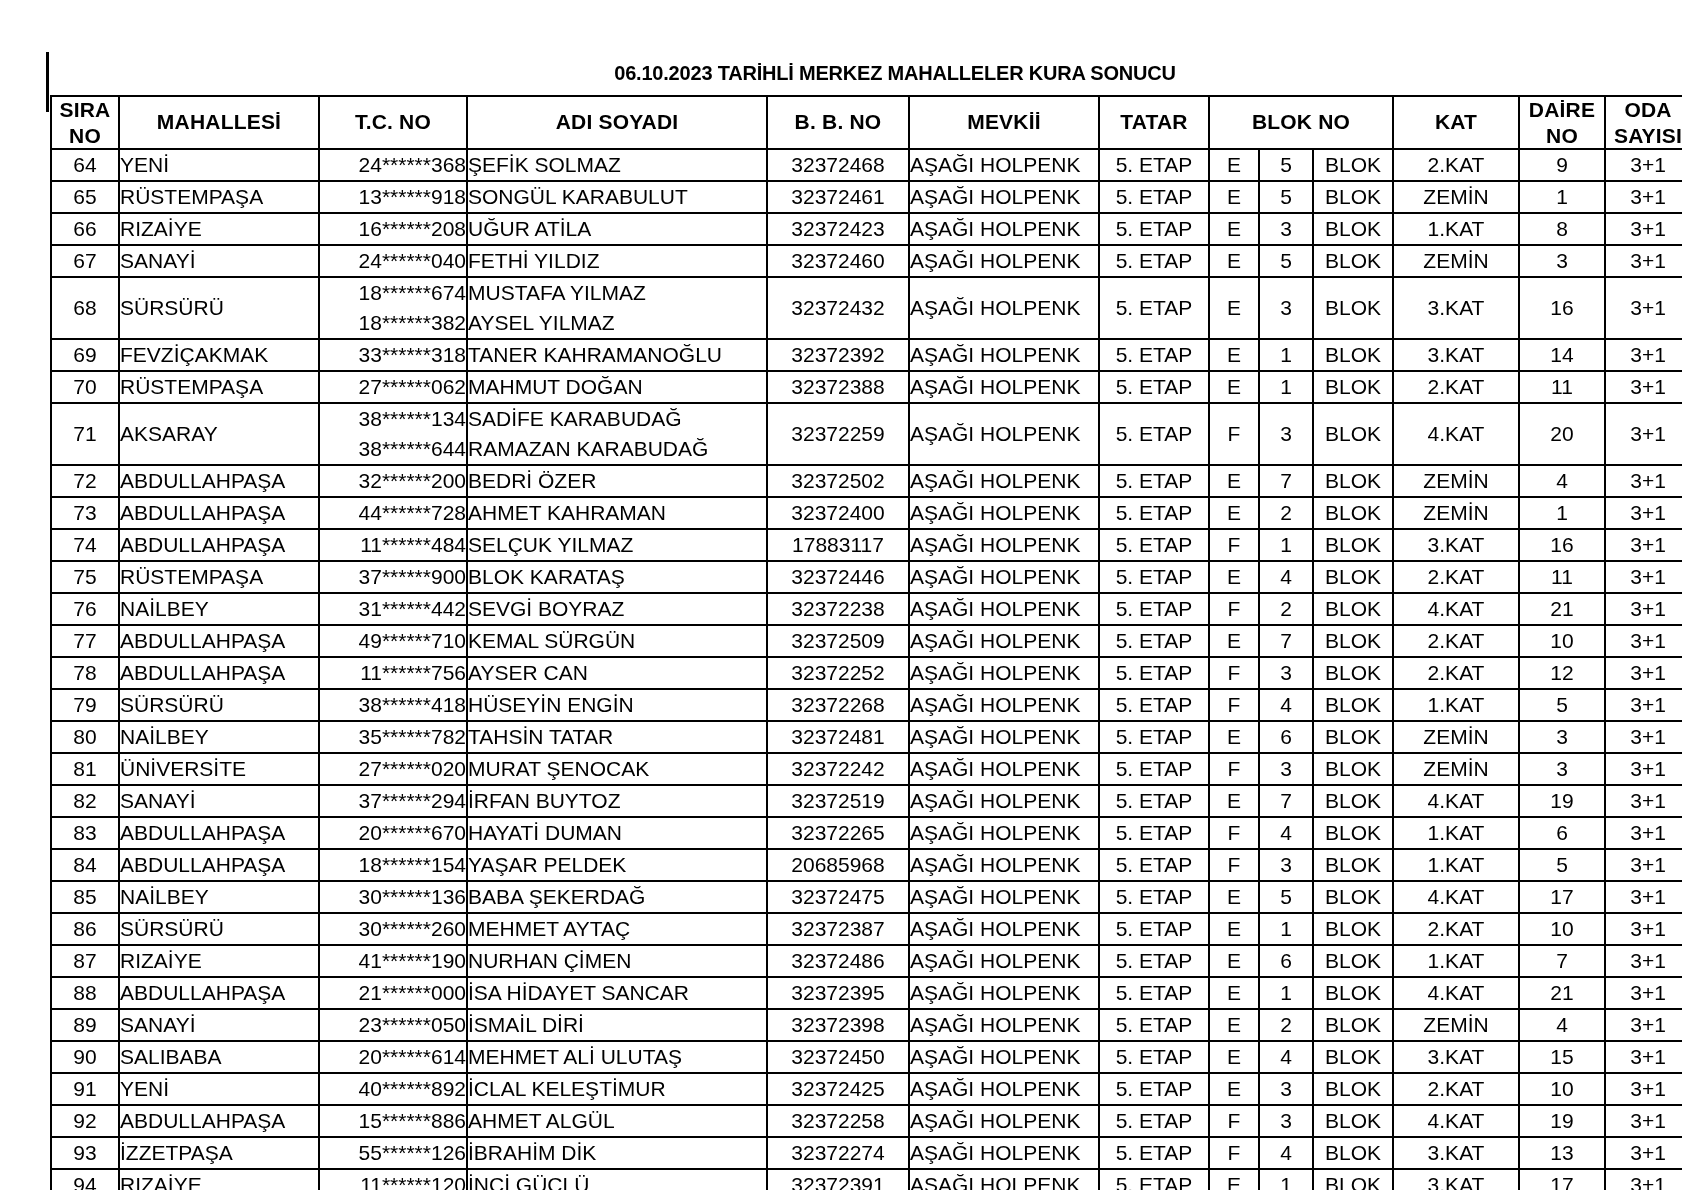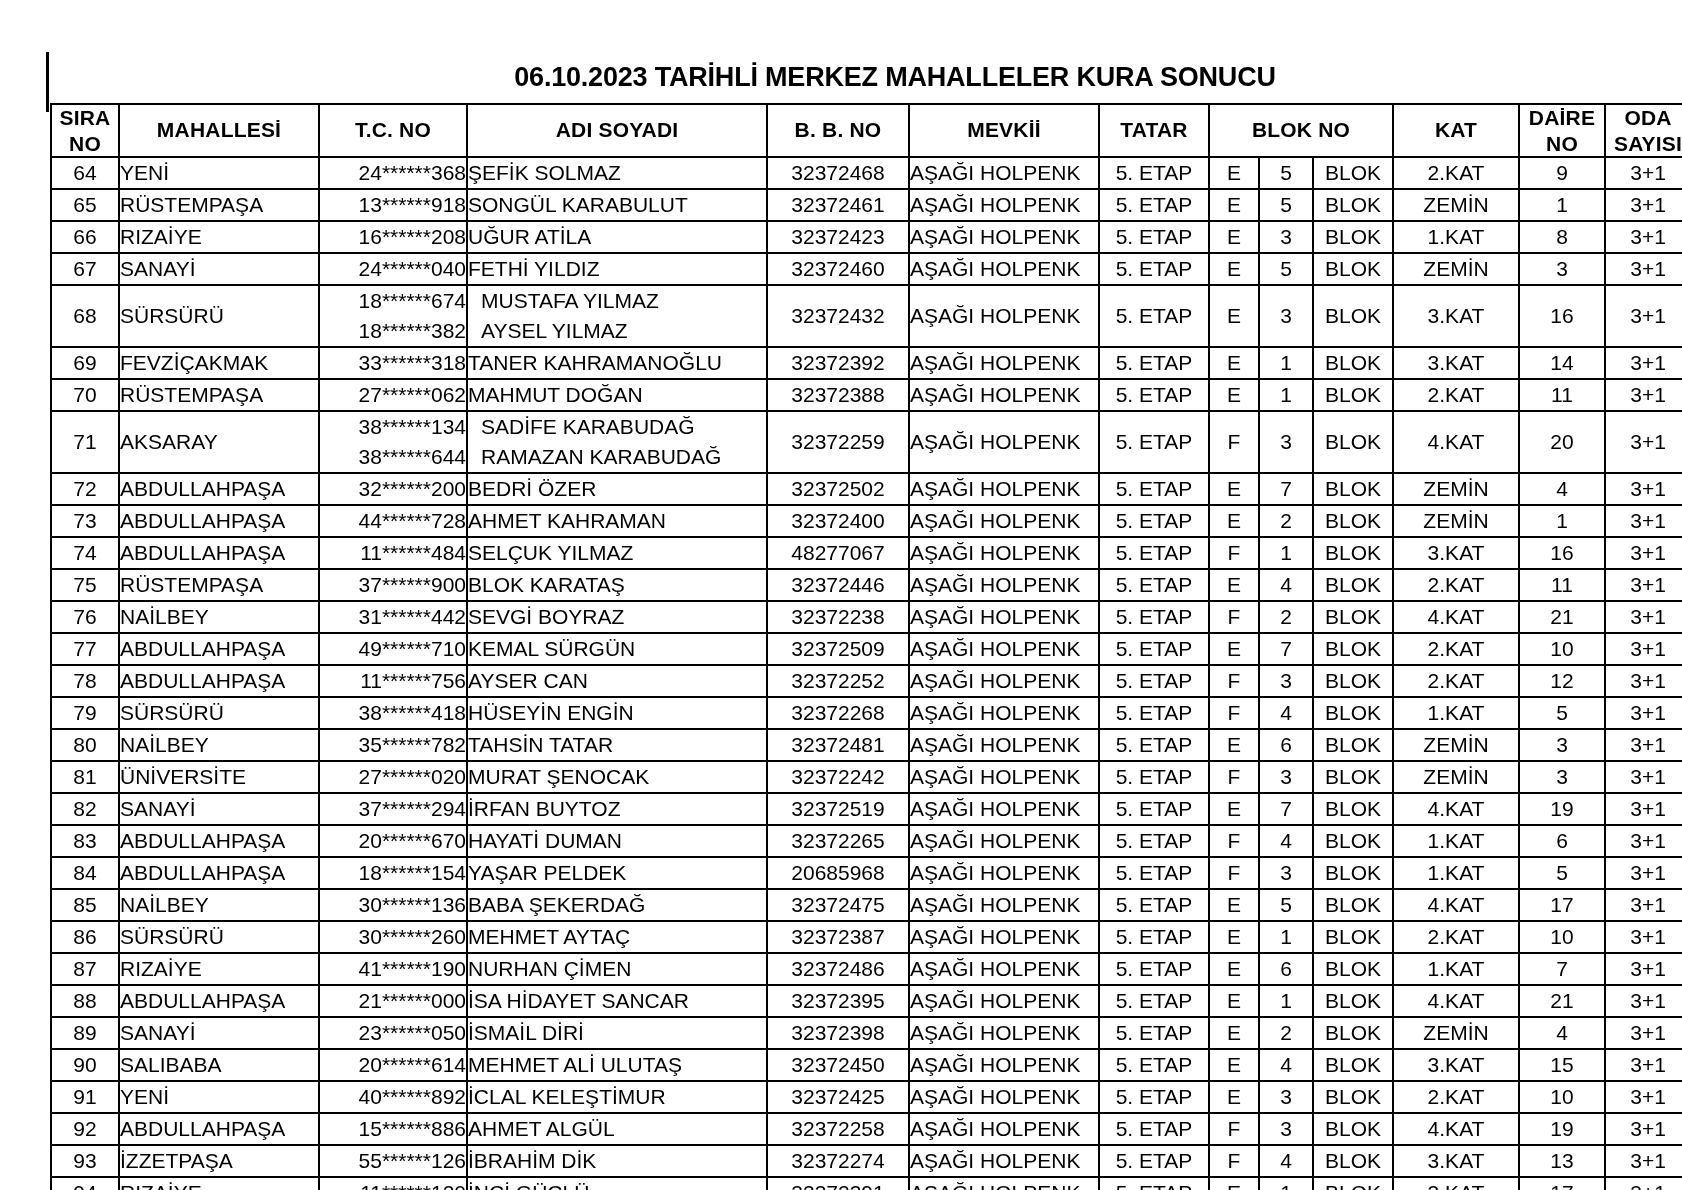--- a/index.html
+++ b/index.html
@@ -25,21 +25,21 @@
   #left-rule {
     position: absolute;
     left: 46px;
     top: 52px;
     width: 3px;
     height: 60px;
     background: #000;
   }
   #title {
     text-align: center;
-    font-size: 27px;
+    font-size: 20px;
     font-weight: bold;
     letter-spacing: -0.2px;
     margin: 14px 0 10px 0;
     padding-left: 120px;
     white-space: nowrap;
   }
   table.kura {
     border-collapse: collapse;
     table-layout: fixed;
     width: 1580px;
@@ -91,21 +91,21 @@
   td.pair {
     height: 60px;
     padding: 0;
   }
   td.pair .ln {
     height: 30px;
     line-height: 30px;
     display: block;
   }
   td.pair.r .ln { text-align: right; padding-right: 0; }
-  td.pair.l .ln { text-align: left; padding-left: 13px; }
+  td.pair.l .ln { text-align: left; padding-left: 0; }
   td.tall { height: 60px; }
 </style>
 </head>
 <body>
 
 <div id="page">
 
   <div id="left-rule"></div>
 
   <div id="title">06.10.2023 TARİHLİ MERKEZ MAHALLELER KURA SONUCU</div>
@@ -311,21 +311,21 @@
           <td class="c">BLOK</td>
           <td class="c">ZEMİN</td>
           <td class="c">1</td>
           <td class="c">3+1</td>
         </tr>
         <tr>
           <td class="c">74</td>
           <td class="l">ABDULLAHPAŞA</td>
           <td class="r">11******484</td>
           <td class="l">SELÇUK YILMAZ</td>
-          <td class="c">48277067</td>
+          <td class="c">17883117</td>
           <td class="l">AŞAĞI HOLPENK</td>
           <td class="c">5. ETAP</td>
           <td class="c">F</td>
           <td class="c">1</td>
           <td class="c">BLOK</td>
           <td class="c">3.KAT</td>
           <td class="c">16</td>
           <td class="c">3+1</td>
         </tr>
         <tr>

